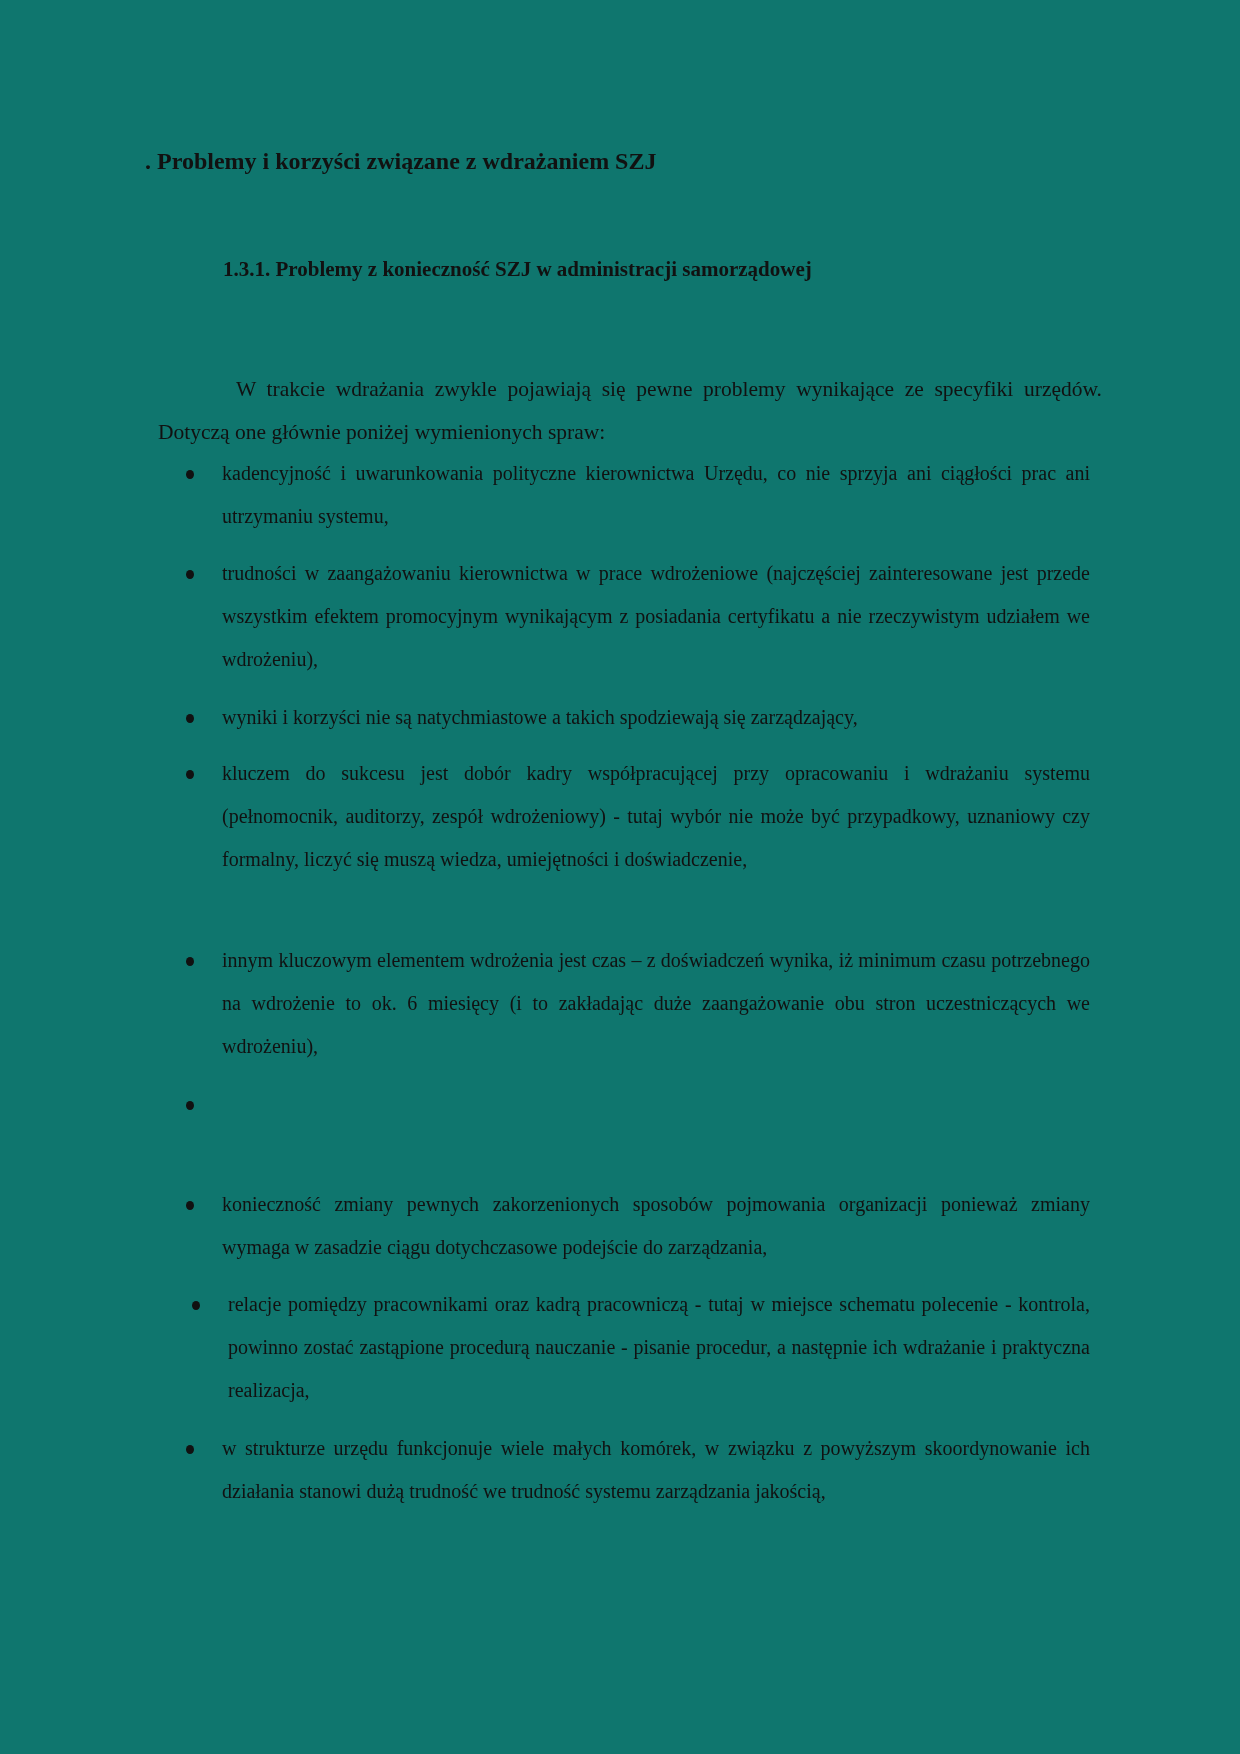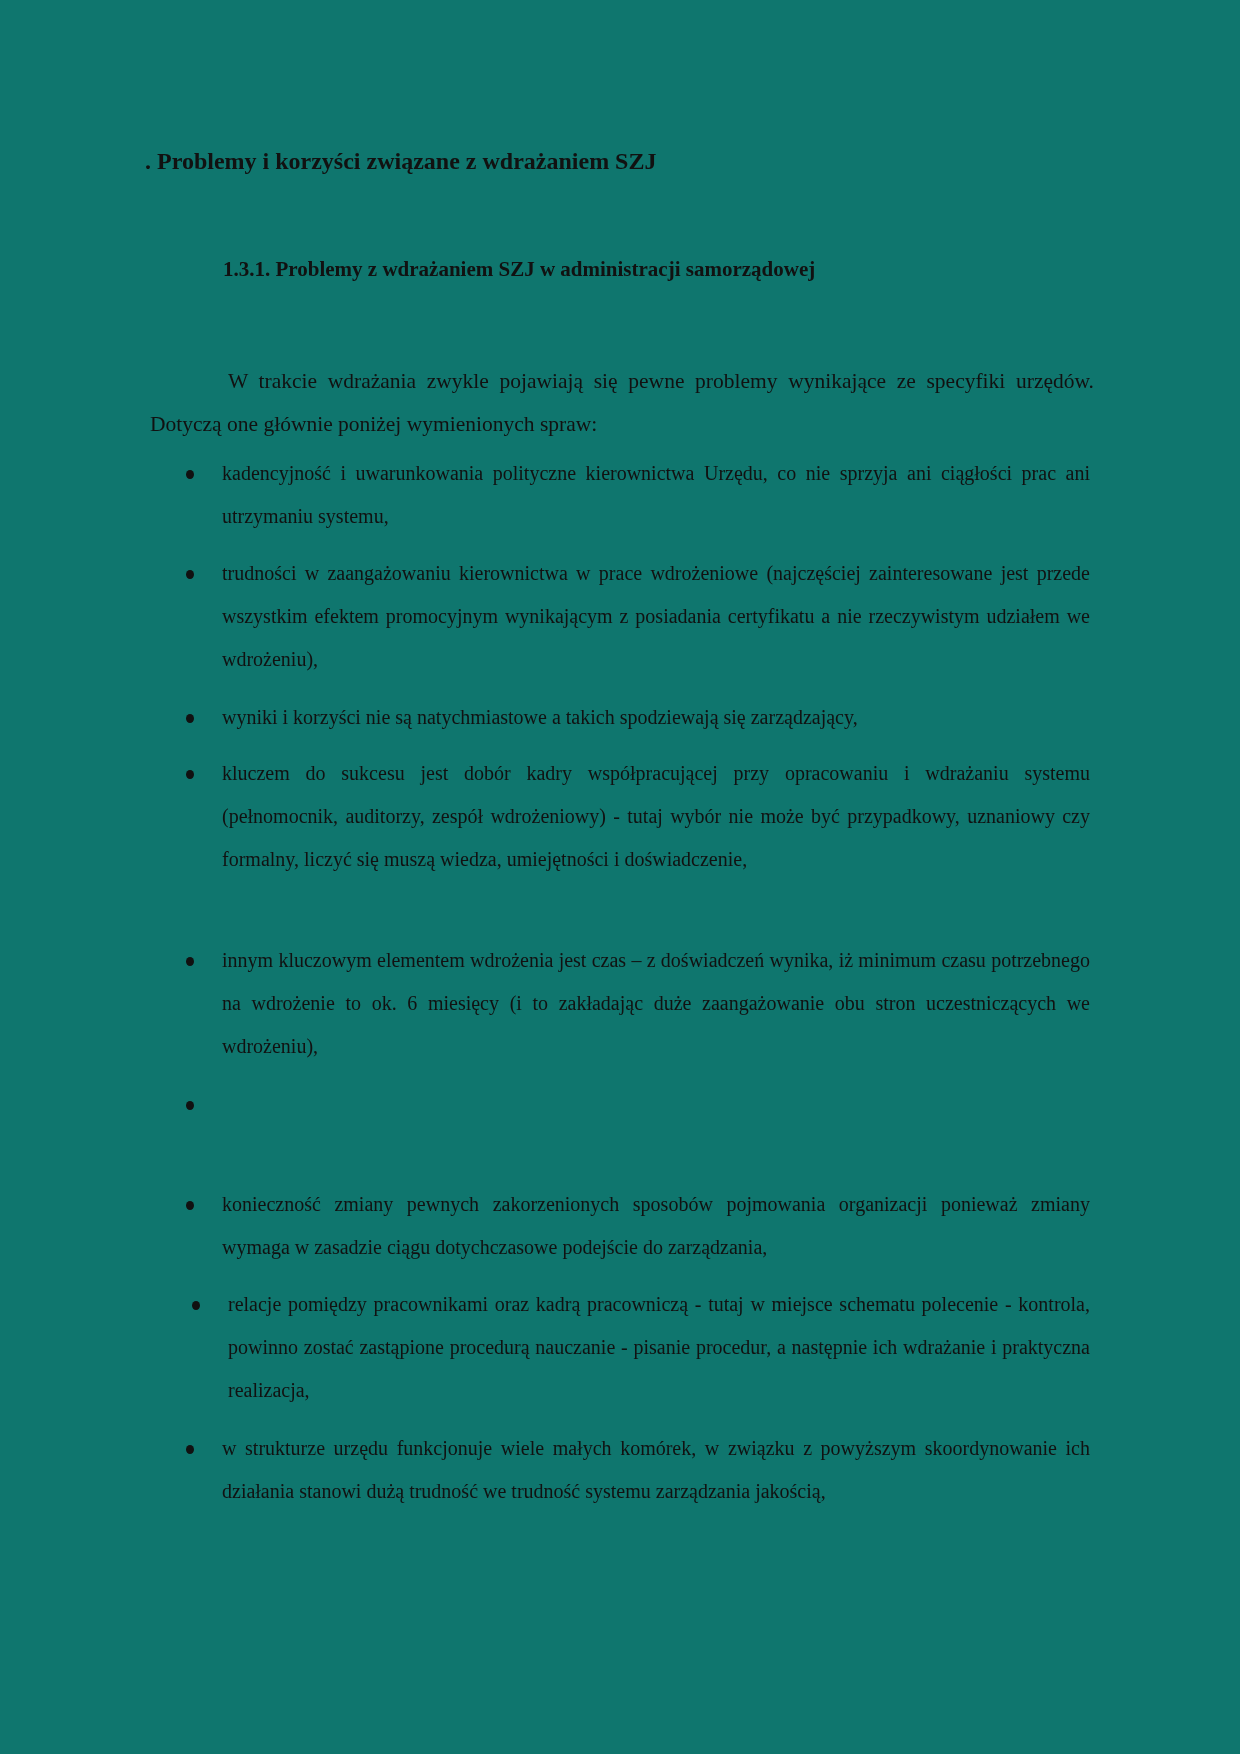--- a/index.html
+++ b/index.html
@@ -2,32 +2,32 @@
 <html><head>
   <meta charset="utf-8">
   <style>
     html, body { margin: 0; padding: 0; background: #fdfdfd; }
     body { width: 1240px; height: 1754px; position: relative; overflow: hidden;
            font-family: "Liberation Serif", "DejaVu Serif", serif; color: #111; }
     .page { position: absolute; left: 0; top: 0; width: 1240px; height: 1754px; background: #0f766e; }
     .h1 { position: absolute; left: 145px; top: 148px; font-size: 24px; font-weight: bold; white-space: nowrap; }
     .h2 { position: absolute; left: 223px; top: 257px; font-size: 21px; font-weight: bold; white-space: nowrap; }
     .intro { position: absolute; left: 146px; top: 356px; width: 944px; font-size: 21.5px; line-height: 43px;
-             text-align: justify; text-indent: 78px; margin: 4px; }
+             text-align: justify; text-indent: 78px; margin: 12px; }
     .list { position: absolute; left: 0; top: 0; margin: 0; padding: 0; list-style: none; }
     .item { position: absolute; left: 222px; width: 868px; font-size: 20px; line-height: 43px;
             text-align: justify; margin: 0; }
     .bullet { position: absolute; left: -36px; top: 18px; width: 8px; height: 9px; border-radius: 50%; background: #111; }
   </style>
 </head>
 <body>
 
 <div class="page">
   <div class="h1">. Problemy i korzyści związane z wdrażaniem SZJ</div>
-  <div class="h2">1.3.1. Problemy z wdrażaniem SZJ w administracji samorządowej</div>
+  <div class="h2">1.3.1. Problemy z konieczność SZJ w administracji samorządowej</div>
   <p class="intro">W trakcie wdrażania zwykle pojawiają się pewne problemy wynikające ze specyfiki urzędów. Dotyczą one głównie poniżej wymienionych spraw:</p>
 
   <ul class="list">
     <li class="item" style="top:452px;">
       <span class="bullet"></span>
       <span>kadencyjność i uwarunkowania polityczne kierownictwa Urzędu, co nie sprzyja ani ciągłości prac ani utrzymaniu systemu,</span>
     </li>
     <li class="item" style="top:552px;">
       <span class="bullet"></span>
       <span>trudności w zaangażowaniu kierownictwa w prace wdrożeniowe (najczęściej zainteresowane jest przede wszystkim efektem promocyjnym wynikającym z posiadania certyfikatu a nie rzeczywistym udziałem we wdrożeniu),</span>

